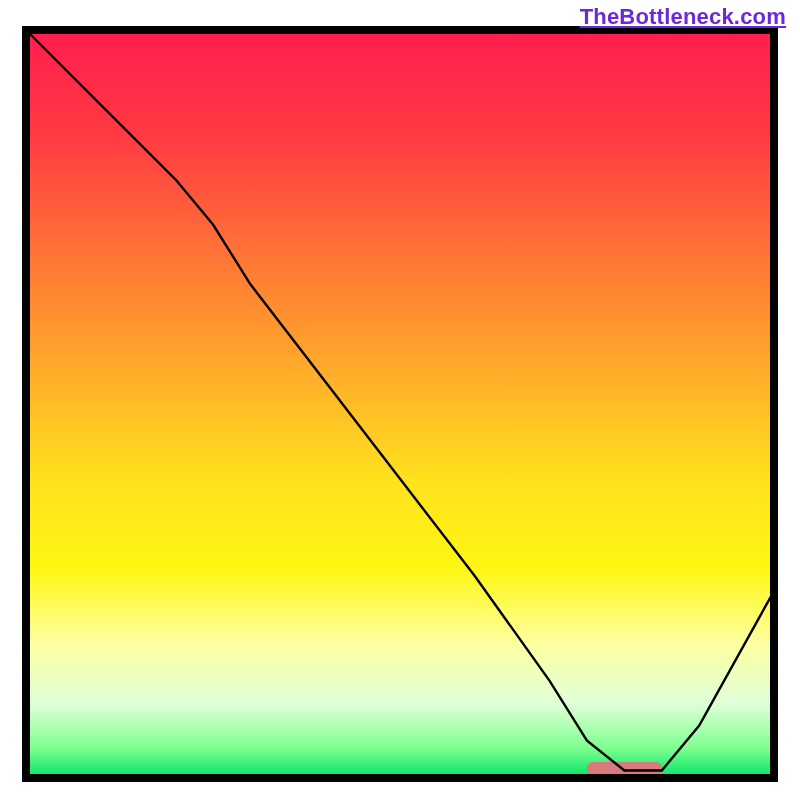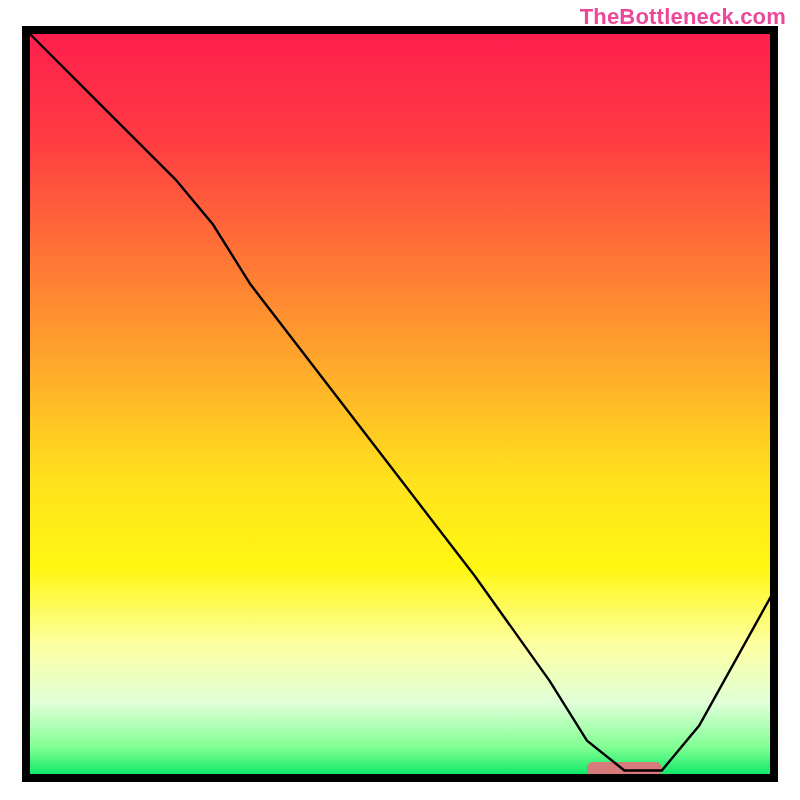--- a/index.html
+++ b/index.html
@@ -14,22 +14,23 @@
     position: relative;
     width: 800px;
     height: 800px;
   }
   .watermark {
     position: absolute;
     top: 4px;
     right: 14px;
     font-size: 22px;
     font-weight: 600;
-    color: #ec4899;
+    color: #6d28d9;
     letter-spacing: 0.2px;
+    text-decoration: underline;
   }
   svg {
     display: block;
   }
 </style>
 </head>
 <body>
 <div class="wrap">
 
 <div class="watermark">TheBottleneck.com</div>

